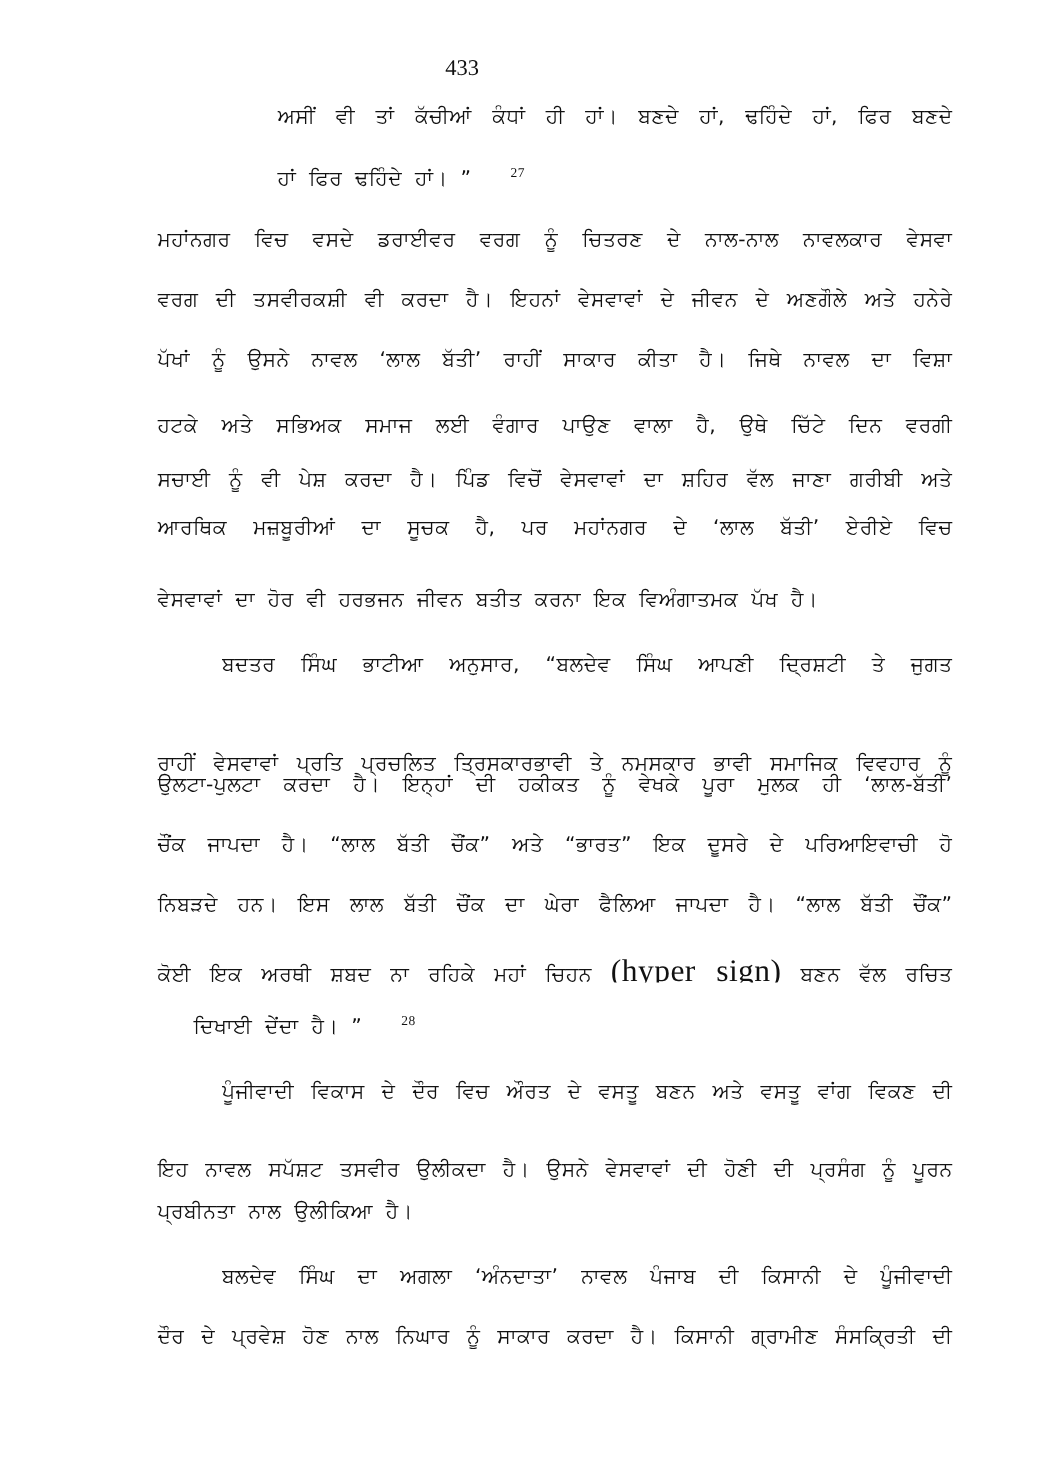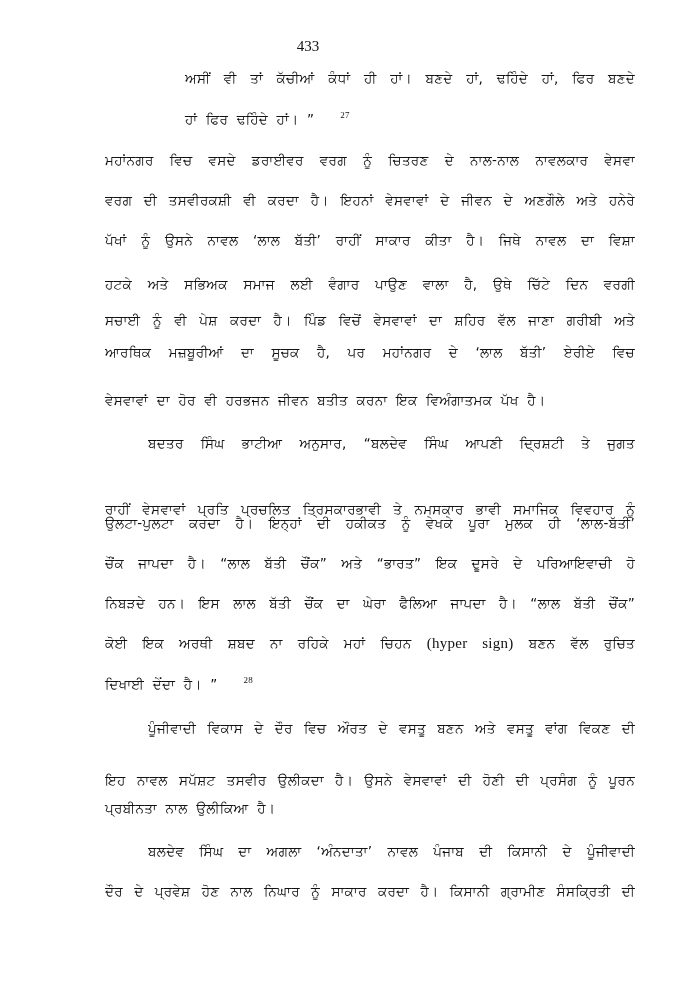--- a/index.html
+++ b/index.html
@@ -3,21 +3,21 @@
 <meta charset="utf-8">
 <style>
   html, body { margin:0; padding:0; background:#ffffff; }
   body { width:700px; height:989px; position:relative; overflow:hidden;
          font-family:"DejaVu Sans", sans-serif; color:#111; }
   .page-num { position:absolute; top:38px; left:0; width:616px; text-align:center;
               font-family:"Liberation Serif", serif; font-size:15px; }
   .line { position:absolute; left:105px; width:530px; font-size:13.5px; white-space:nowrap;
           letter-spacing:0.3px; word-spacing:4px; }
   .line.justify { text-align:justify; text-align-last:justify; white-space:normal; height:20px; overflow:hidden; }
-  .latin { font-family:"Liberation Serif", serif; font-size:15px; }
+  .latin { font-family:"Liberation Serif", serif; font-size:21px; }
   sup { font-family:"Liberation Serif", serif; font-size:9px;padding-left:26px; }
 </style>
 </head>
 <body>
 
 <div class="page-num">433</div>
 
 <div class="line justify" style="top:70px;left:185px;width:450px;">ਅਸੀਂ ਵੀ ਤਾਂ ਕੱਚੀਆਂ ਕੰਧਾਂ ਹੀ ਹਾਂ। ਬਣਦੇ ਹਾਂ, ਢਹਿੰਦੇ ਹਾਂ, ਫਿਰ ਬਣਦੇ</div>
 <div class="line" style="top:110px;left:185px;"><span>ਹਾਂ ਫਿਰ ਢਹਿੰਦੇ ਹਾਂ। ”</span><sup>27</sup></div>
 
@@ -28,20 +28,20 @@
 <div class="line justify" style="top:312px;">ਸਚਾਈ ਨੂੰ ਵੀ ਪੇਸ਼ ਕਰਦਾ ਹੈ। ਪਿੰਡ ਵਿਚੋਂ ਵੇਸਵਾਵਾਂ ਦਾ ਸ਼ਹਿਰ ਵੱਲ ਜਾਣਾ ਗਰੀਬੀ ਅਤੇ</div>
 <div class="line justify" style="top:344px;">ਆਰਥਿਕ ਮਜ਼ਬੂਰੀਆਂ ਦਾ ਸੂਚਕ ਹੈ, ਪਰ ਮਹਾਂਨਗਰ ਦੇ ‘ਲਾਲ ਬੱਤੀ’ ਏਰੀਏ ਵਿਚ</div>
 <div class="line" style="top:392px;">ਵੇਸਵਾਵਾਂ ਦਾ ਹੋਰ ਵੀ ਹਰਭਜਨ ਜੀਵਨ ਬਤੀਤ ਕਰਨਾ ਇਕ ਵਿਅੰਗਾਤਮਕ ਪੱਖ ਹੈ।</div>
 
 <div class="line justify" style="top:435px;left:148px;width:487px;">ਬਦਤਰ ਸਿੰਘ ਭਾਟੀਆ ਅਨੁਸਾਰ, “ਬਲਦੇਵ ਸਿੰਘ ਆਪਣੀ ਦ੍ਰਿਸ਼ਟੀ ਤੇ ਜੁਗਤ</div>
 <div class="line justify" style="top:501px;">ਰਾਹੀਂ ਵੇਸਵਾਵਾਂ ਪ੍ਰਤਿ ਪ੍ਰਚਲਿਤ ਤ੍ਰਿਸਕਾਰਭਾਵੀ ਤੇ ਨਮਸਕਾਰ ਭਾਵੀ ਸਮਾਜਿਕ ਵਿਵਹਾਰ ਨੂੰ</div>
 <div class="line justify" style="top:515px;">ਉਲਟਾ-ਪੁਲਟਾ ਕਰਦਾ ਹੈ। ਇਨ੍ਹਾਂ ਦੀ ਹਕੀਕਤ ਨੂੰ ਵੇਖਕੇ ਪੂਰਾ ਮੁਲਕ ਹੀ ‘ਲਾਲ-ਬੱਤੀ’</div>
 <div class="line justify" style="top:555px;">ਚੌਂਕ ਜਾਪਦਾ ਹੈ। “ਲਾਲ ਬੱਤੀ ਚੌਂਕ” ਅਤੇ “ਭਾਰਤ” ਇਕ ਦੂਸਰੇ ਦੇ ਪਰਿਆਇਵਾਚੀ ਹੋ</div>
 <div class="line justify" style="top:595px;">ਨਿਬੜਦੇ ਹਨ। ਇਸ ਲਾਲ ਬੱਤੀ ਚੌਂਕ ਦਾ ਘੇਰਾ ਫੈਲਿਆ ਜਾਪਦਾ ਹੈ। “ਲਾਲ ਬੱਤੀ ਚੌਂਕ”</div>
 <div class="line justify" style="top:635px;"><span>ਕੋਈ ਇਕ ਅਰਥੀ ਸ਼ਬਦ ਨਾ ਰਹਿਕੇ ਮਹਾਂ ਚਿਹਨ <span class="latin">(hyper sign)</span> ਬਣਨ ਵੱਲ ਰੁਚਿਤ</span></div>
-<div class="line" style="top:675px;"><span>ਦਿਖਾਈ ਦੇਂਦਾ ਹੈ। ”</span><sup>28</sup></div>
+<div class="line" style="top:675px;margin-left:24px;"><span>ਦਿਖਾਈ ਦੇਂਦਾ ਹੈ। ”</span><sup>28</sup></div>
 
 <div class="line justify" style="top:720px;left:148px;width:487px;">ਪੂੰਜੀਵਾਦੀ ਵਿਕਾਸ ਦੇ ਦੌਰ ਵਿਚ ਔਰਤ ਦੇ ਵਸਤੂ ਬਣਨ ਅਤੇ ਵਸਤੂ ਵਾਂਗ ਵਿਕਣ ਦੀ</div>
 <div class="line justify" style="top:756px;margin-top:16px;">ਇਹ ਨਾਵਲ ਸਪੱਸ਼ਟ ਤਸਵੀਰ ਉਲੀਕਦਾ ਹੈ। ਉਸਨੇ ਵੇਸਵਾਵਾਂ ਦੀ ਹੋਣੀ ਦੀ ਪ੍ਰਸੰਗ ਨੂੰ ਪੂਰਨ</div>
 <div class="line" style="top:800px;">ਪ੍ਰਬੀਨਤਾ ਨਾਲ ਉਲੀਕਿਆ ਹੈ।</div>
 
 <div class="line justify" style="top:843px;left:148px;width:487px;">ਬਲਦੇਵ ਸਿੰਘ ਦਾ ਅਗਲਾ ‘ਅੰਨਦਾਤਾ’ ਨਾਵਲ ਪੰਜਾਬ ਦੀ ਕਿਸਾਨੀ ਦੇ ਪੂੰਜੀਵਾਦੀ</div>
 <div class="line justify" style="top:883px;">ਦੌਰ ਦੇ ਪ੍ਰਵੇਸ਼ ਹੋਣ ਨਾਲ ਨਿਘਾਰ ਨੂੰ ਸਾਕਾਰ ਕਰਦਾ ਹੈ। ਕਿਸਾਨੀ ਗ੍ਰਾਮੀਣ ਸੰਸਕ੍ਰਿਤੀ ਦੀ</div>
 
 </body></html>

